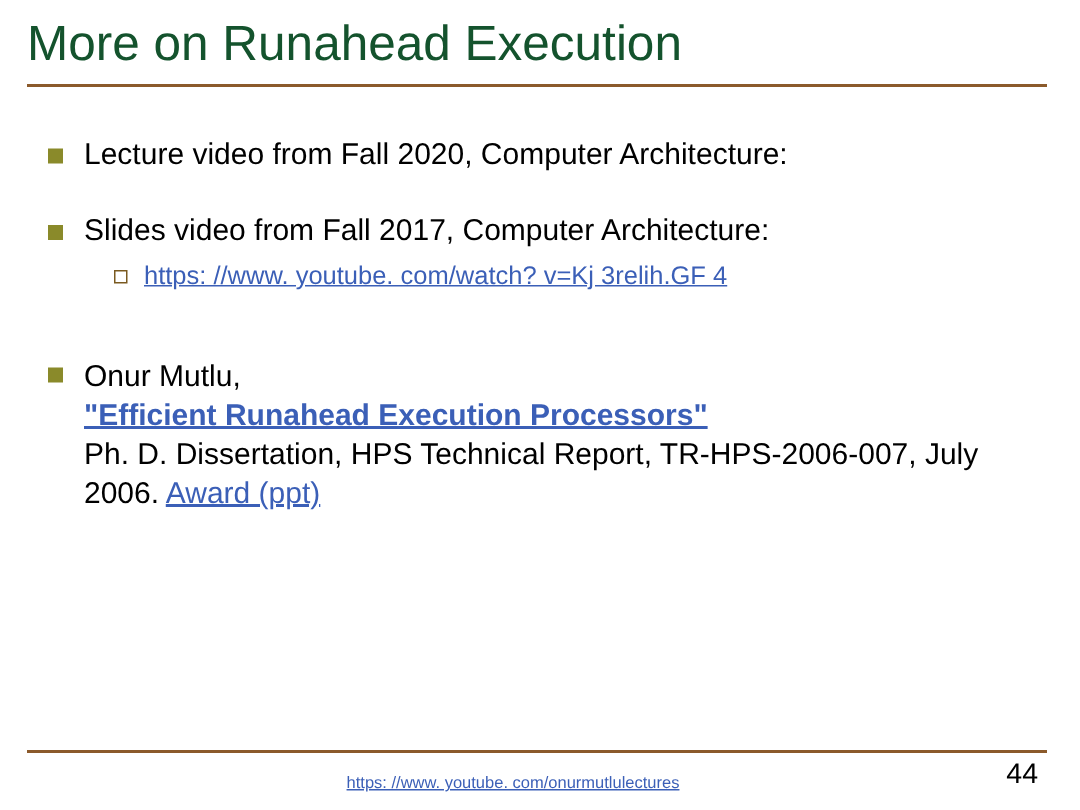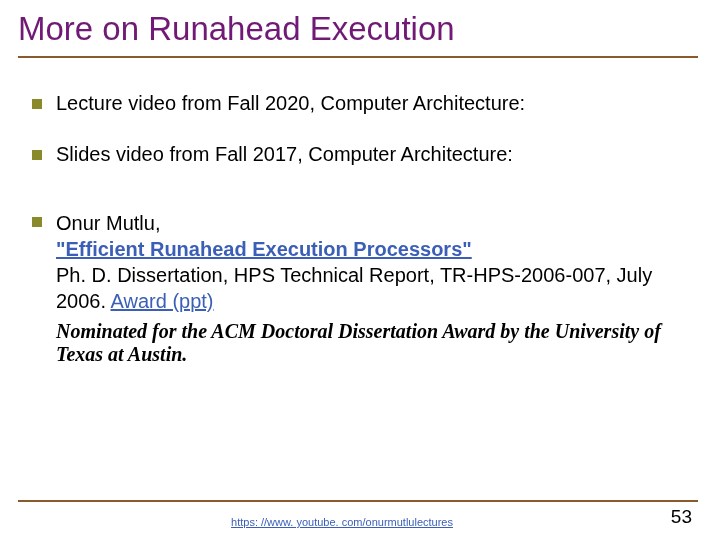--- a/index.html
+++ b/index.html
@@ -15,21 +15,21 @@
   }
   .slide {
     width: 720px;
     height: 540px;
     position: relative;
     box-sizing: border-box;
   }
   .title {
     font-family: Arial, sans-serif;
     font-size: 33px;
-    color: #701a75;
+    color: #14532d;
     position: absolute;
     top: 10px;
     left: 18px;
   }
   .hr-title {
     position: absolute;
     top: 56px;
     left: 18px;
     width: 680px;
     height: 2px;
@@ -137,32 +137,36 @@
   <div class="hr-title"></div>
 
   <div class="body-list">
     <ul class="lvl1">
       <li>
         <span>Lecture video from Fall 2020, Computer Architecture:</span>
       </li>
 
       <li>
         <span>Slides video from Fall 2017, Computer Architecture:</span>
+        <ul class="lvl2">
+          <li>
+            <a class="link">https: //www. youtube. com/watch? v=Kj 3relih.GF 4</a>
+          </li>
+        </ul>
       </li>
 
       <li style="margin-top:44px;">
         <div class="citation-block">
           <span>Onur Mutlu,</span><br>
           <a class="link bold">"Efficient Runahead Execution Processors"</a><br>
           <span>Ph. D. Dissertation, HPS Technical Report, TR-HPS-2006-007, July 2006. </span><a class="link">Award (ppt)</a>
         </div>
-        <div class="nominated">Nominated for the ACM Doctoral Dissertation Award by the University of Texas at Austin.</div>
       </li>
     </ul>
   </div>
 
   <div class="hr-footer"></div>
   <div class="footer-link">
     <a>https: //www. youtube. com/onurmutlulectures</a>
   </div>
-  <div class="page-num">53</div>
+  <div class="page-num">44</div>
 
 </div>
 
 </body></html>

